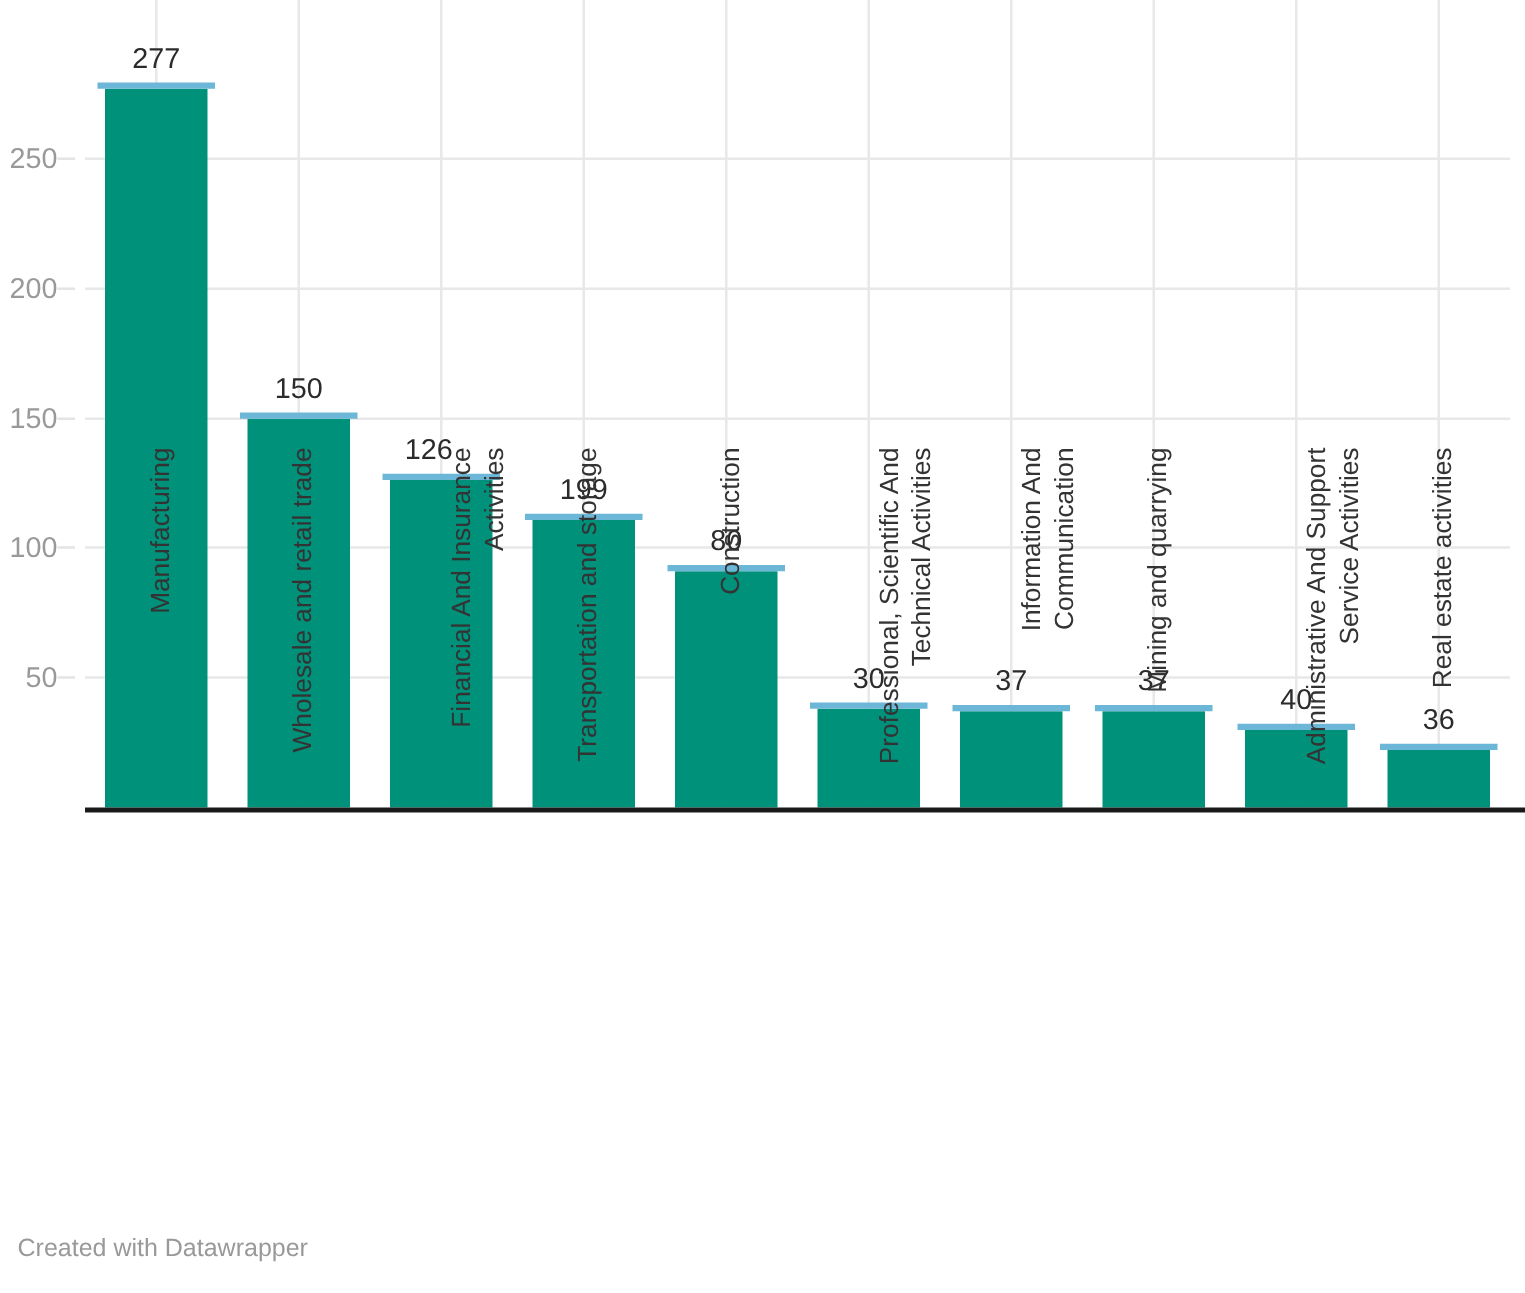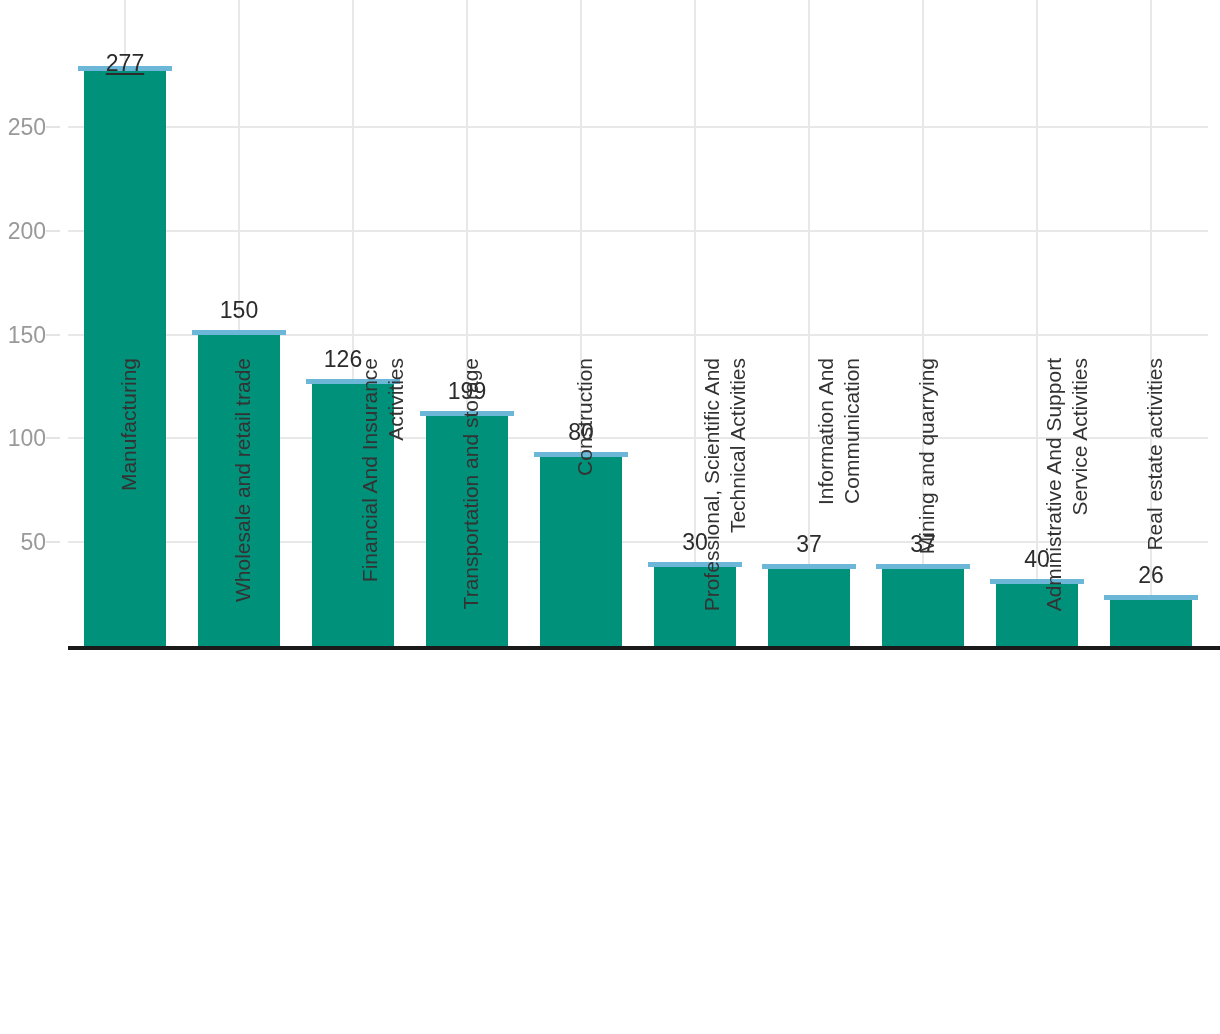--- a/index.html
+++ b/index.html
@@ -161,21 +161,21 @@
         <div class="y-tick-dash" style="top: 334.621px;"></div>
         <div class="y-tick-label" style="top: 334.621px;">150</div>
         <div class="y-tick-dash" style="top: 230.828px;"></div>
         <div class="y-tick-label" style="top: 230.828px;">200</div>
         <div class="y-tick-dash" style="top: 127.034px;"></div>
         <div class="y-tick-label" style="top: 127.034px;">250</div>
       </div>
     <div id="bars-group">
         <div class="bar" style="left: 16px; width: 82px; height: 575.014px; bottom: 2px; background: rgb(0, 145, 122);"></div>
         <div class="bar-cap" style="left: 10px; width: 94px; top: 65.9862px; background: rgb(108, 183, 216);"></div>
-        <div class="bar-value" style="left: 57px; top: 50px; text-decoration: underline;">277</div>
+        <div class="bar-value" style="left: 57px; top: 33px;">277</div>
         <div class="bar" style="left: 130px; width: 82px; height: 311.379px; bottom: 2px; background: rgb(0, 145, 122);"></div>
         <div class="bar-cap" style="left: 124px; width: 94px; top: 329.621px; background: rgb(108, 183, 216);"></div>
         <div class="bar-value" style="left: 171px; top: 296.621px;">150</div>
         <div class="bar" style="left: 244px; width: 82px; height: 261.559px; bottom: 2px; background: rgb(0, 145, 122);"></div>
         <div class="bar-cap" style="left: 238px; width: 94px; top: 379.441px; background: rgb(108, 183, 216);"></div>
         <div class="bar-value" style="left: 275px; top: 346.441px;">126</div>
         <div class="bar" style="left: 358px; width: 82px; height: 230.421px; bottom: 2px; background: rgb(0, 145, 122);"></div>
         <div class="bar-cap" style="left: 352px; width: 94px; top: 410.579px; background: rgb(108, 183, 216);"></div>
         <div class="bar-value" style="left: 399px; top: 377.579px;">199</div>
         <div class="bar" style="left: 472px; width: 82px; height: 188.903px; bottom: 2px; background: rgb(0, 145, 122);"></div>
@@ -188,21 +188,21 @@
         <div class="bar-cap" style="left: 694px; width: 94px; top: 564.193px; background: rgb(108, 183, 216);"></div>
         <div class="bar-value" style="left: 741px; top: 531.193px;">37</div>
         <div class="bar" style="left: 814px; width: 82px; height: 76.8069px; bottom: 2px; background: rgb(0, 145, 122);"></div>
         <div class="bar-cap" style="left: 808px; width: 94px; top: 564.193px; background: rgb(108, 183, 216);"></div>
         <div class="bar-value" style="left: 855px; top: 531.193px;">37</div>
         <div class="bar" style="left: 928px; width: 82px; height: 62.2759px; bottom: 2px; background: rgb(0, 145, 122);"></div>
         <div class="bar-cap" style="left: 922px; width: 94px; top: 578.724px; background: rgb(108, 183, 216);"></div>
         <div class="bar-value" style="left: 969px; top: 545.724px;">40</div>
         <div class="bar" style="left: 1042px; width: 82px; height: 45.669px; bottom: 2px; background: rgb(0, 145, 122);"></div>
         <div class="bar-cap" style="left: 1036px; width: 94px; top: 595.331px; background: rgb(108, 183, 216);"></div>
-        <div class="bar-value" style="left: 1083px; top: 562.331px;">26</div>
+        <div class="bar-value" style="left: 1083px; top: 562.331px;">36</div>
       </div>
     <div class="baseline"></div>
   </div>
 
   <div id="xlabels-group">
       <div class="x-label" style="left: 116px; width: 300px;">
         <span class="line">Manufacturing</span>
       </div>
       <div class="x-label" style="left: 230px; width: 300px;">
         <span class="line">Wholesale and retail trade</span>
@@ -230,13 +230,14 @@
       </div>
       <div class="x-label" style="left: 1041px; width: 300px;">
         <span class="line">Administrative And Support</span>
         <span class="line">Service Activities</span>
       </div>
       <div class="x-label" style="left: 1142px; width: 300px;">
         <span class="line">Real estate activities</span>
       </div>
     </div>
 
+  <div class="footer-note">Created with Datawrapper</div>
 </div>
 
 </body></html>

